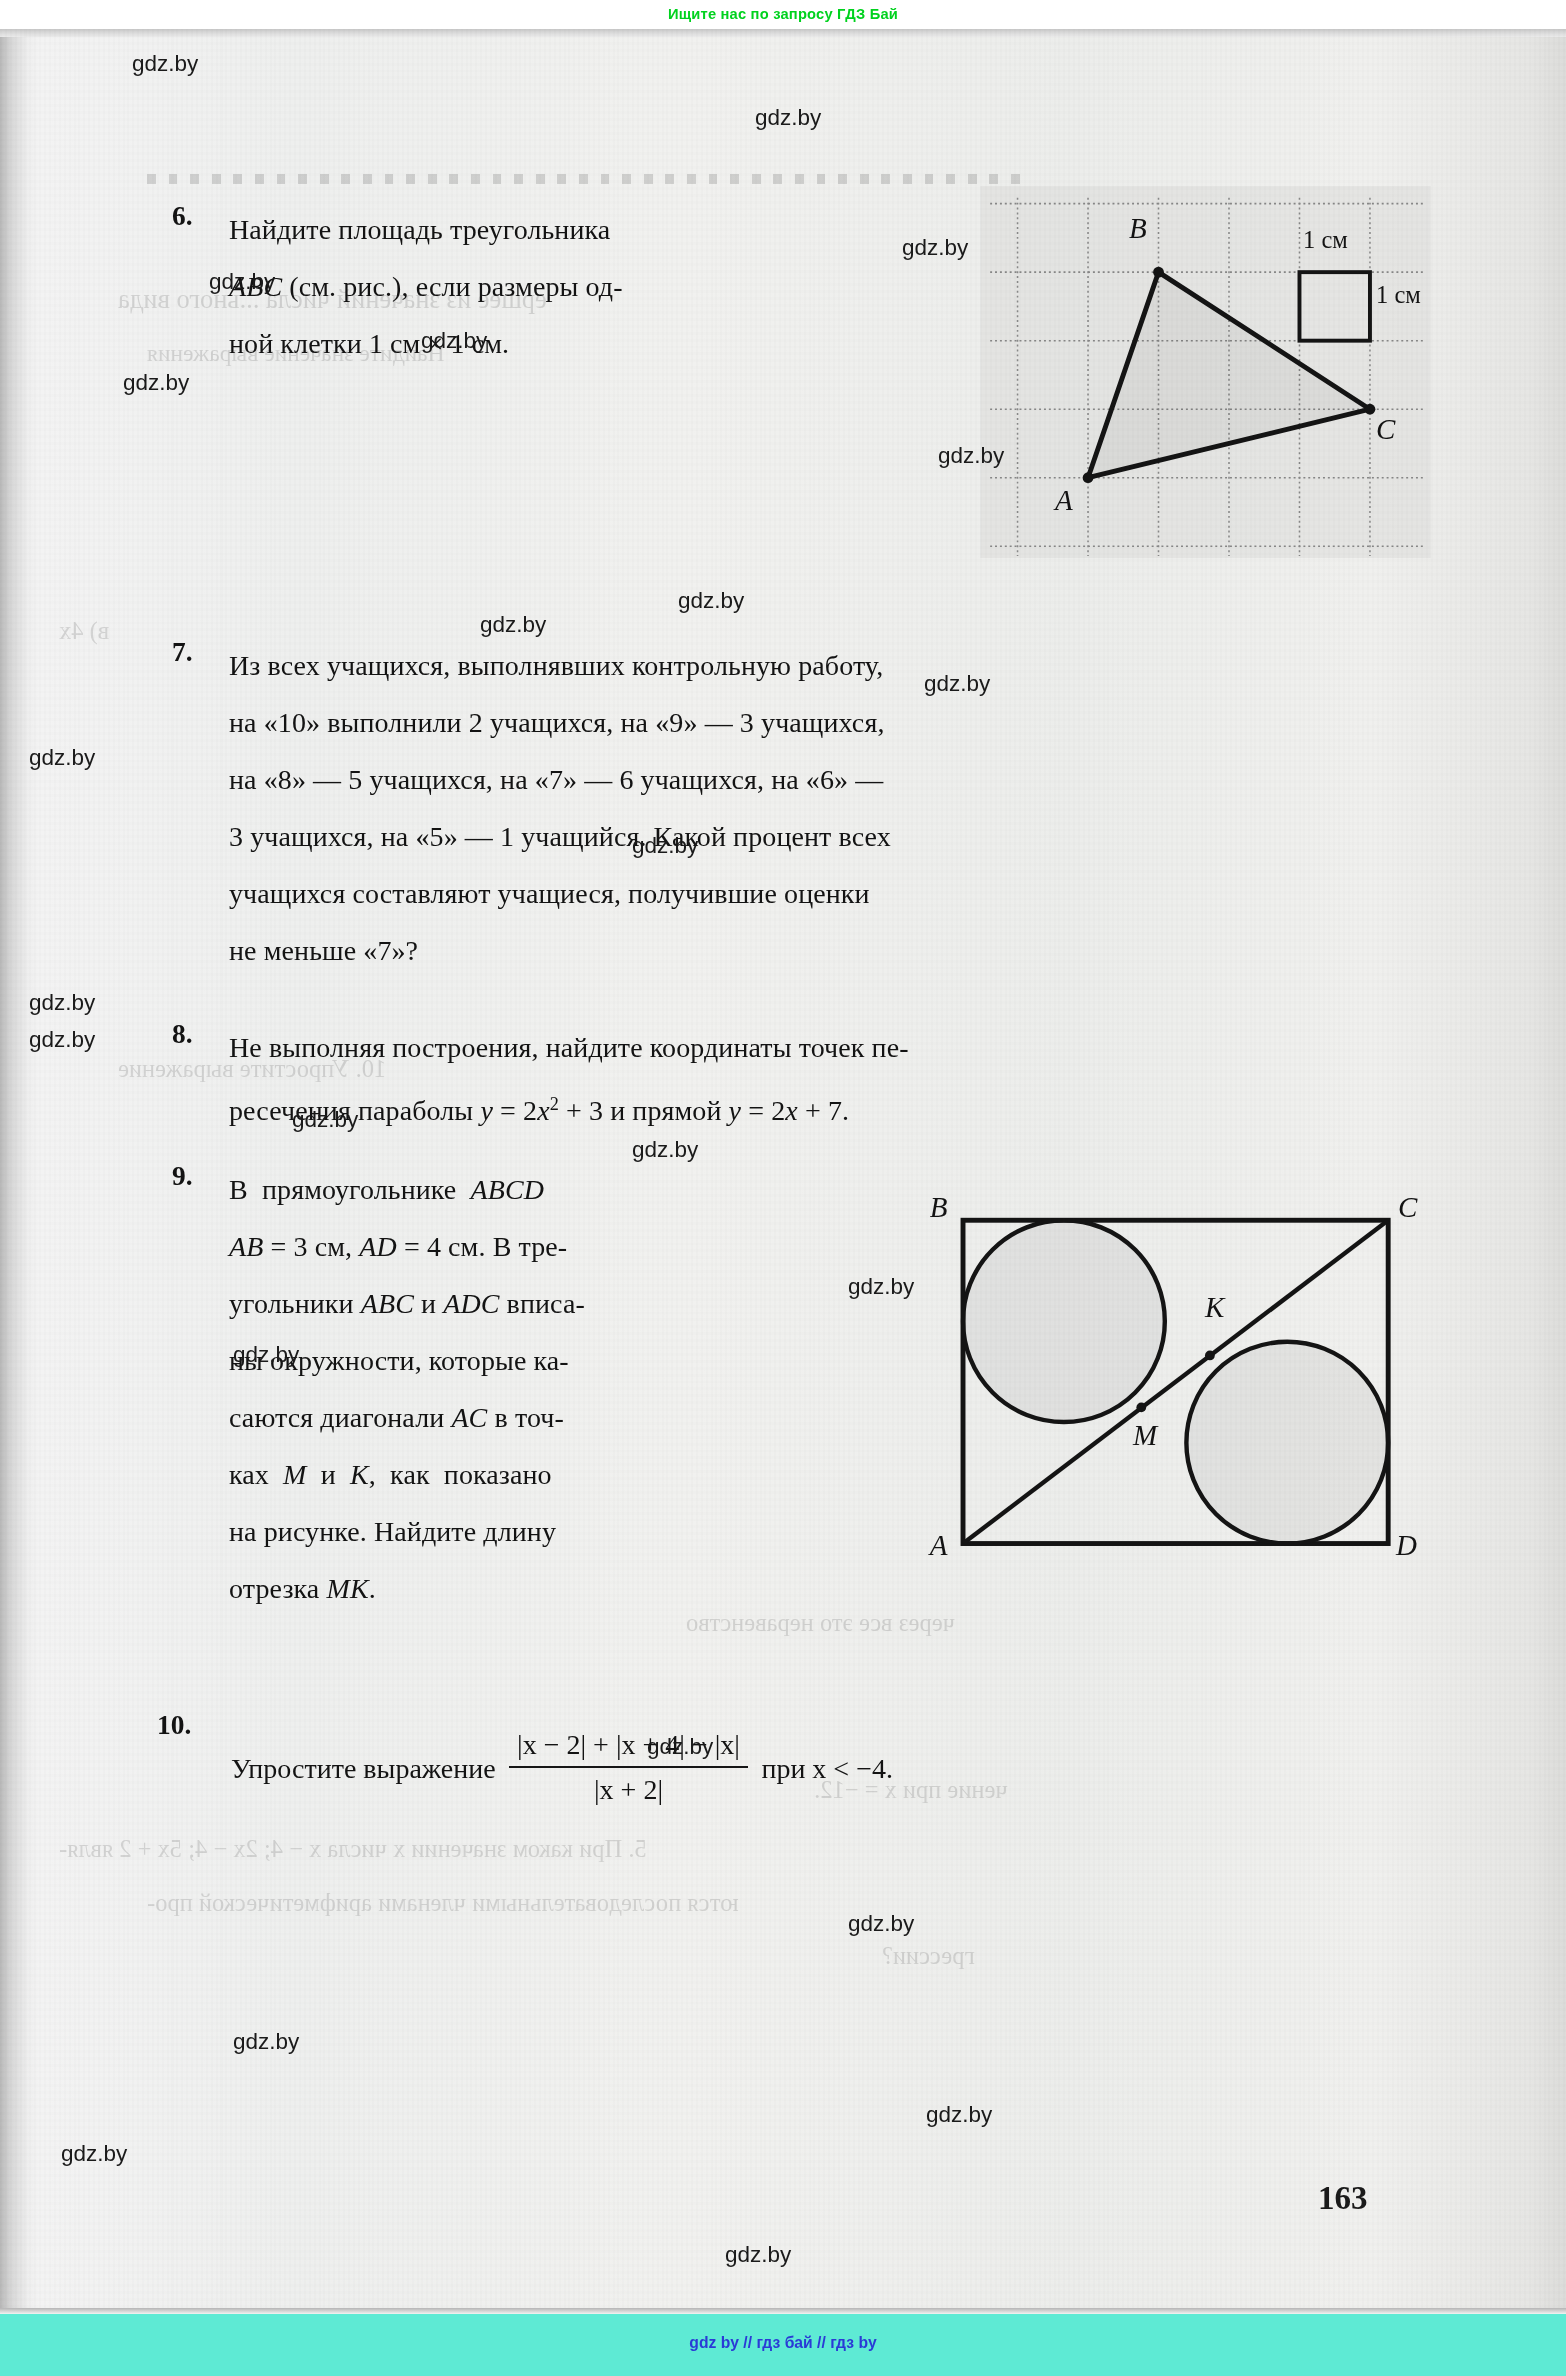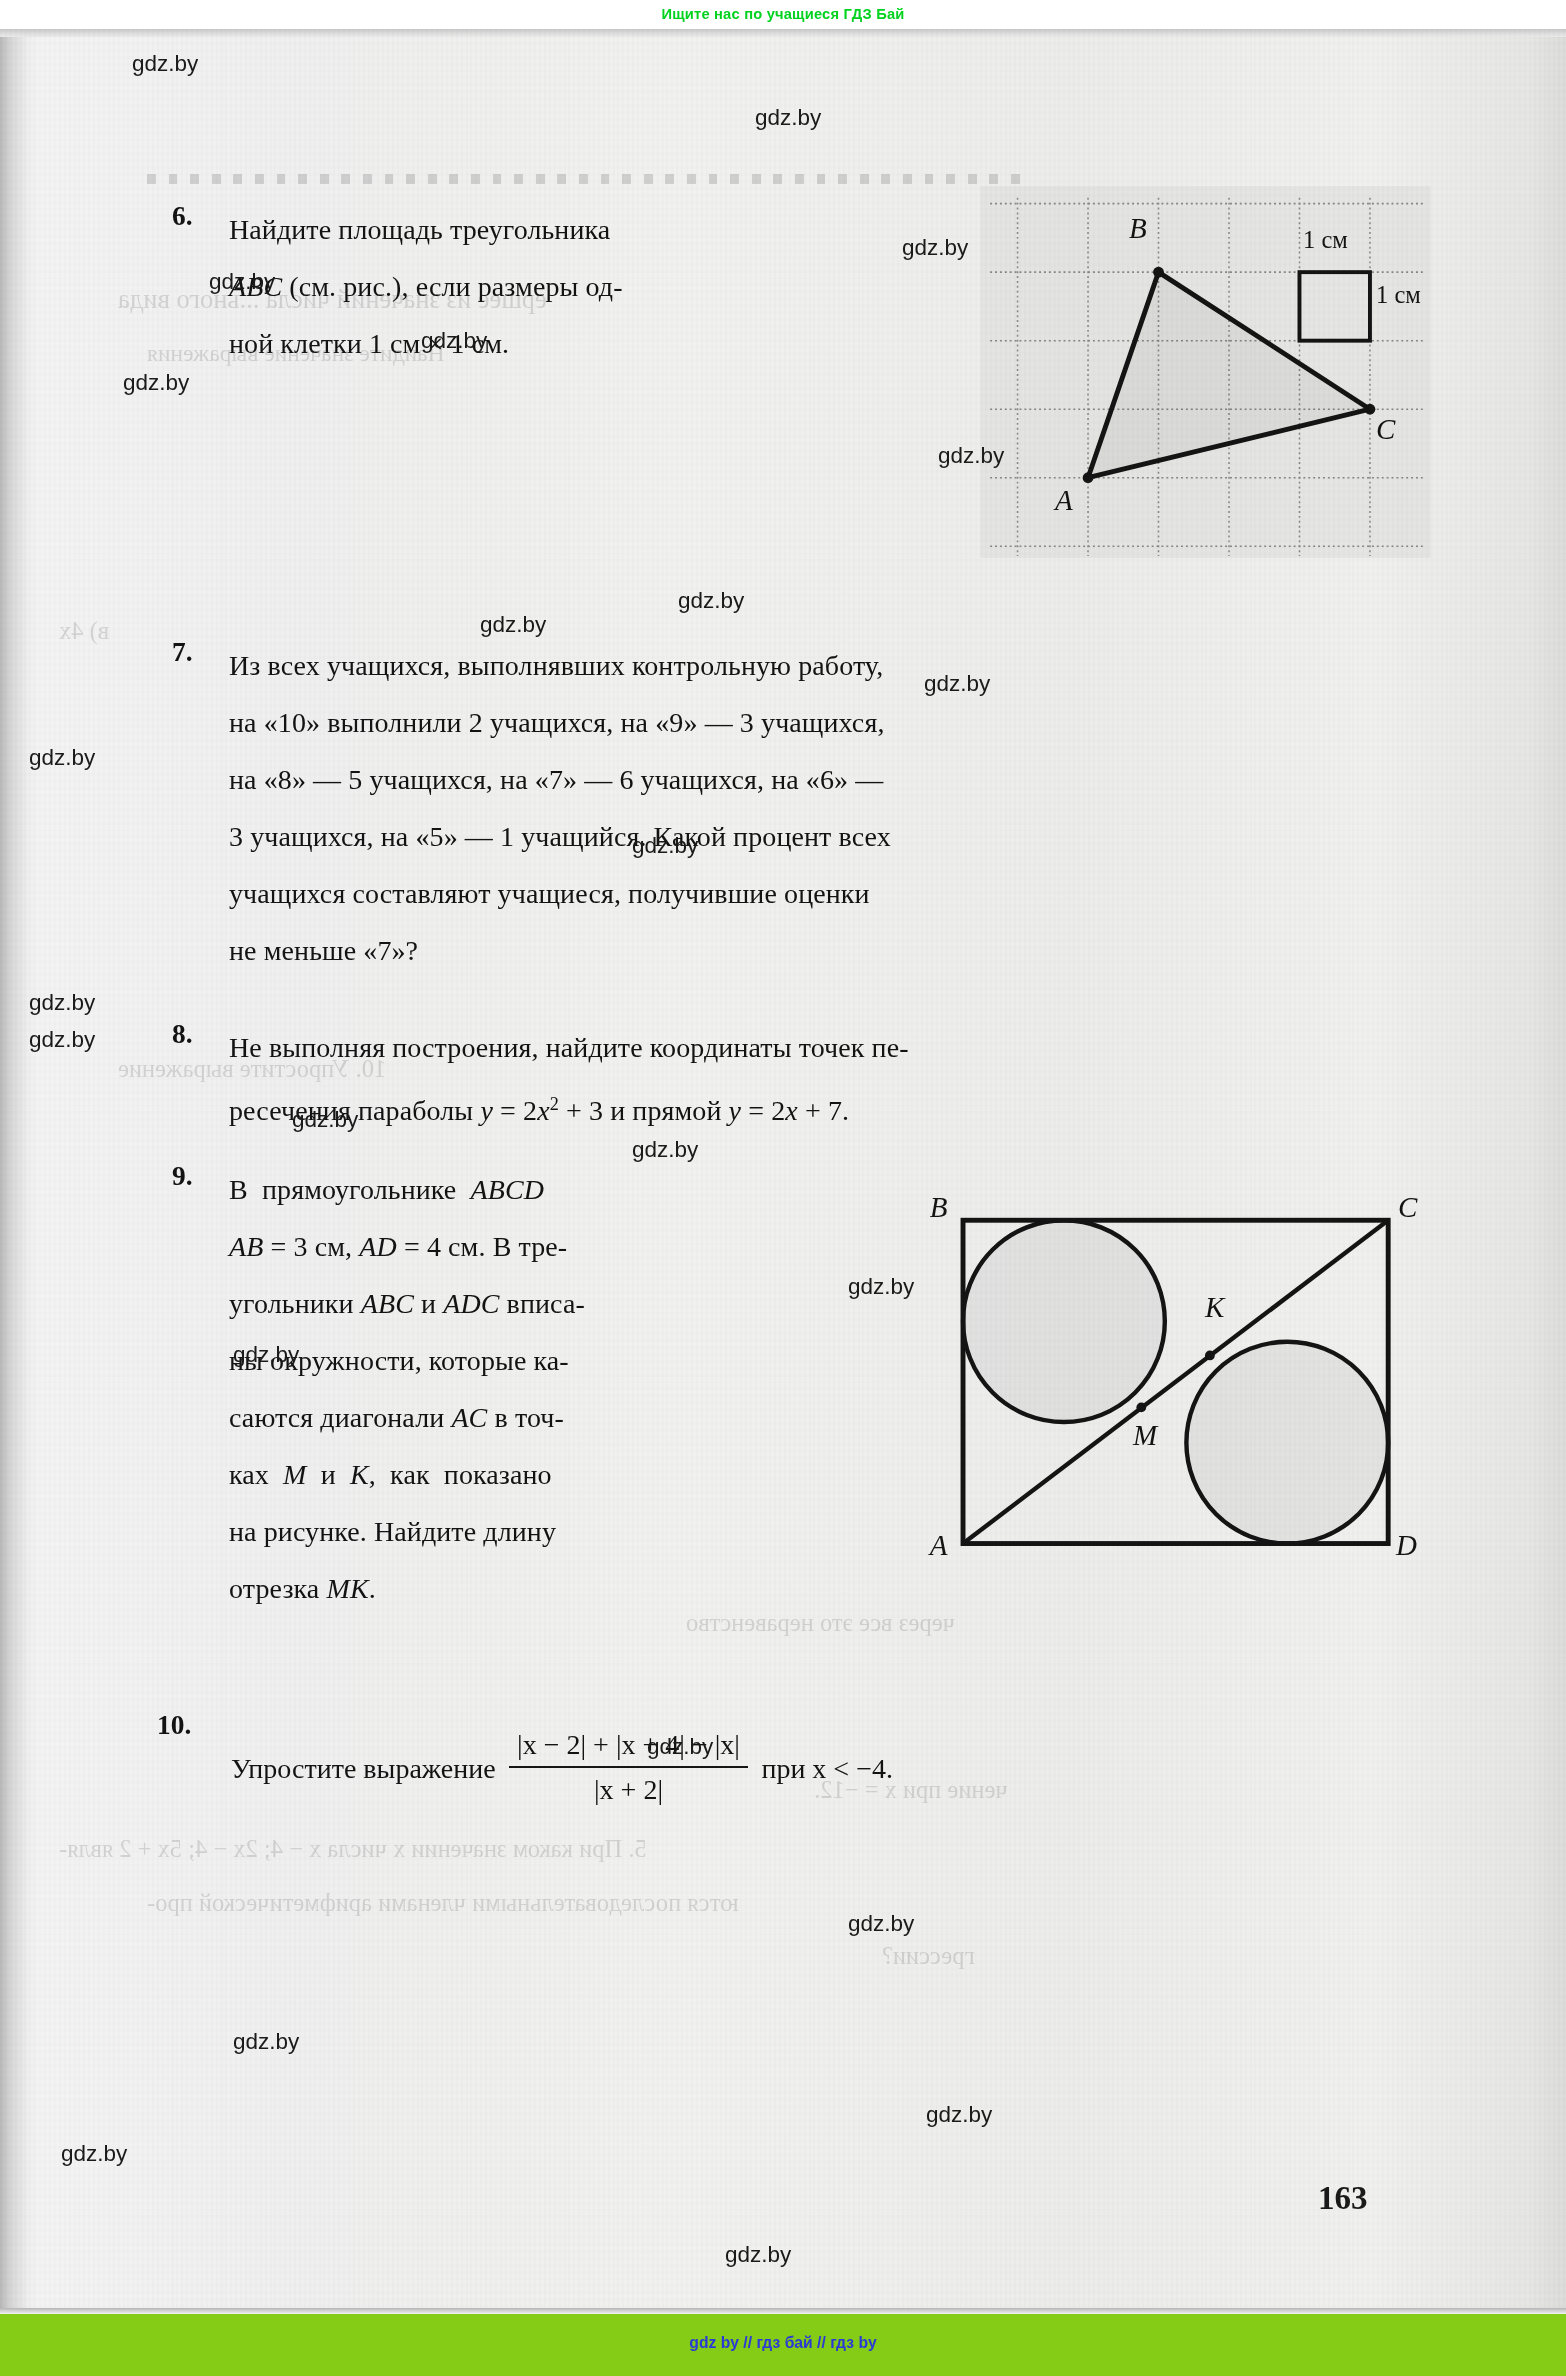--- a/index.html
+++ b/index.html
@@ -97,36 +97,36 @@
   
   .frac { display:inline-block; vertical-align:middle; text-align:center; position:relative; top:-2px; }
   .frac .top { display:block; font-size:28px; padding:0 7.8px 2px 7.8px; line-height:39px;}
   .frac .bar { display:block; height:2px; background:#151515; }
   .frac .bot { display:block; font-size:28px; padding:2px 7.8px 0 7.8px; line-height:39px;}
   .sup { font-size:.65em; vertical-align:super; }
 
   
   #footer-bar {
     position:absolute; left:0; top:2308px; width:1566px; height:69px;
-    background:#84cc16; text-align:center;
+    background:#5eead4; text-align:center;
   }
   #footer-bar .footer-text{
     font-family:"Liberation Sans", sans-serif;
     font-size:15.7px; color:#2a3ad6; font-weight:bold; line-height:69px;
   }
   #footer-bar .top-strip{
     position:absolute; left:0; top:0; width:100%; height:5.9px;
     background:linear-gradient(180deg,#b5b5b5,#f2f2f2);
   }
 </style>
 </head>
 <body>
 
 <div id="promo-bar">
-  <span class="promo-text">Ищите нас по учащиеся ГДЗ Бай</span>
+  <span class="promo-text">Ищите нас по запросу ГДЗ Бай</span>
 </div>
 
 <div id="page-scan">
   <div class="left-shadow"></div>
   <div class="top-edge"></div>
 
   <div id="content">
 
     <div class="ghost" style="left:118px; top:245px;">ершее из значений числа ...ьного вида</div>
     <div class="ghost" style="left:147px; top:299px; font-size:23.5px;">Найдите значение выражения</div>

